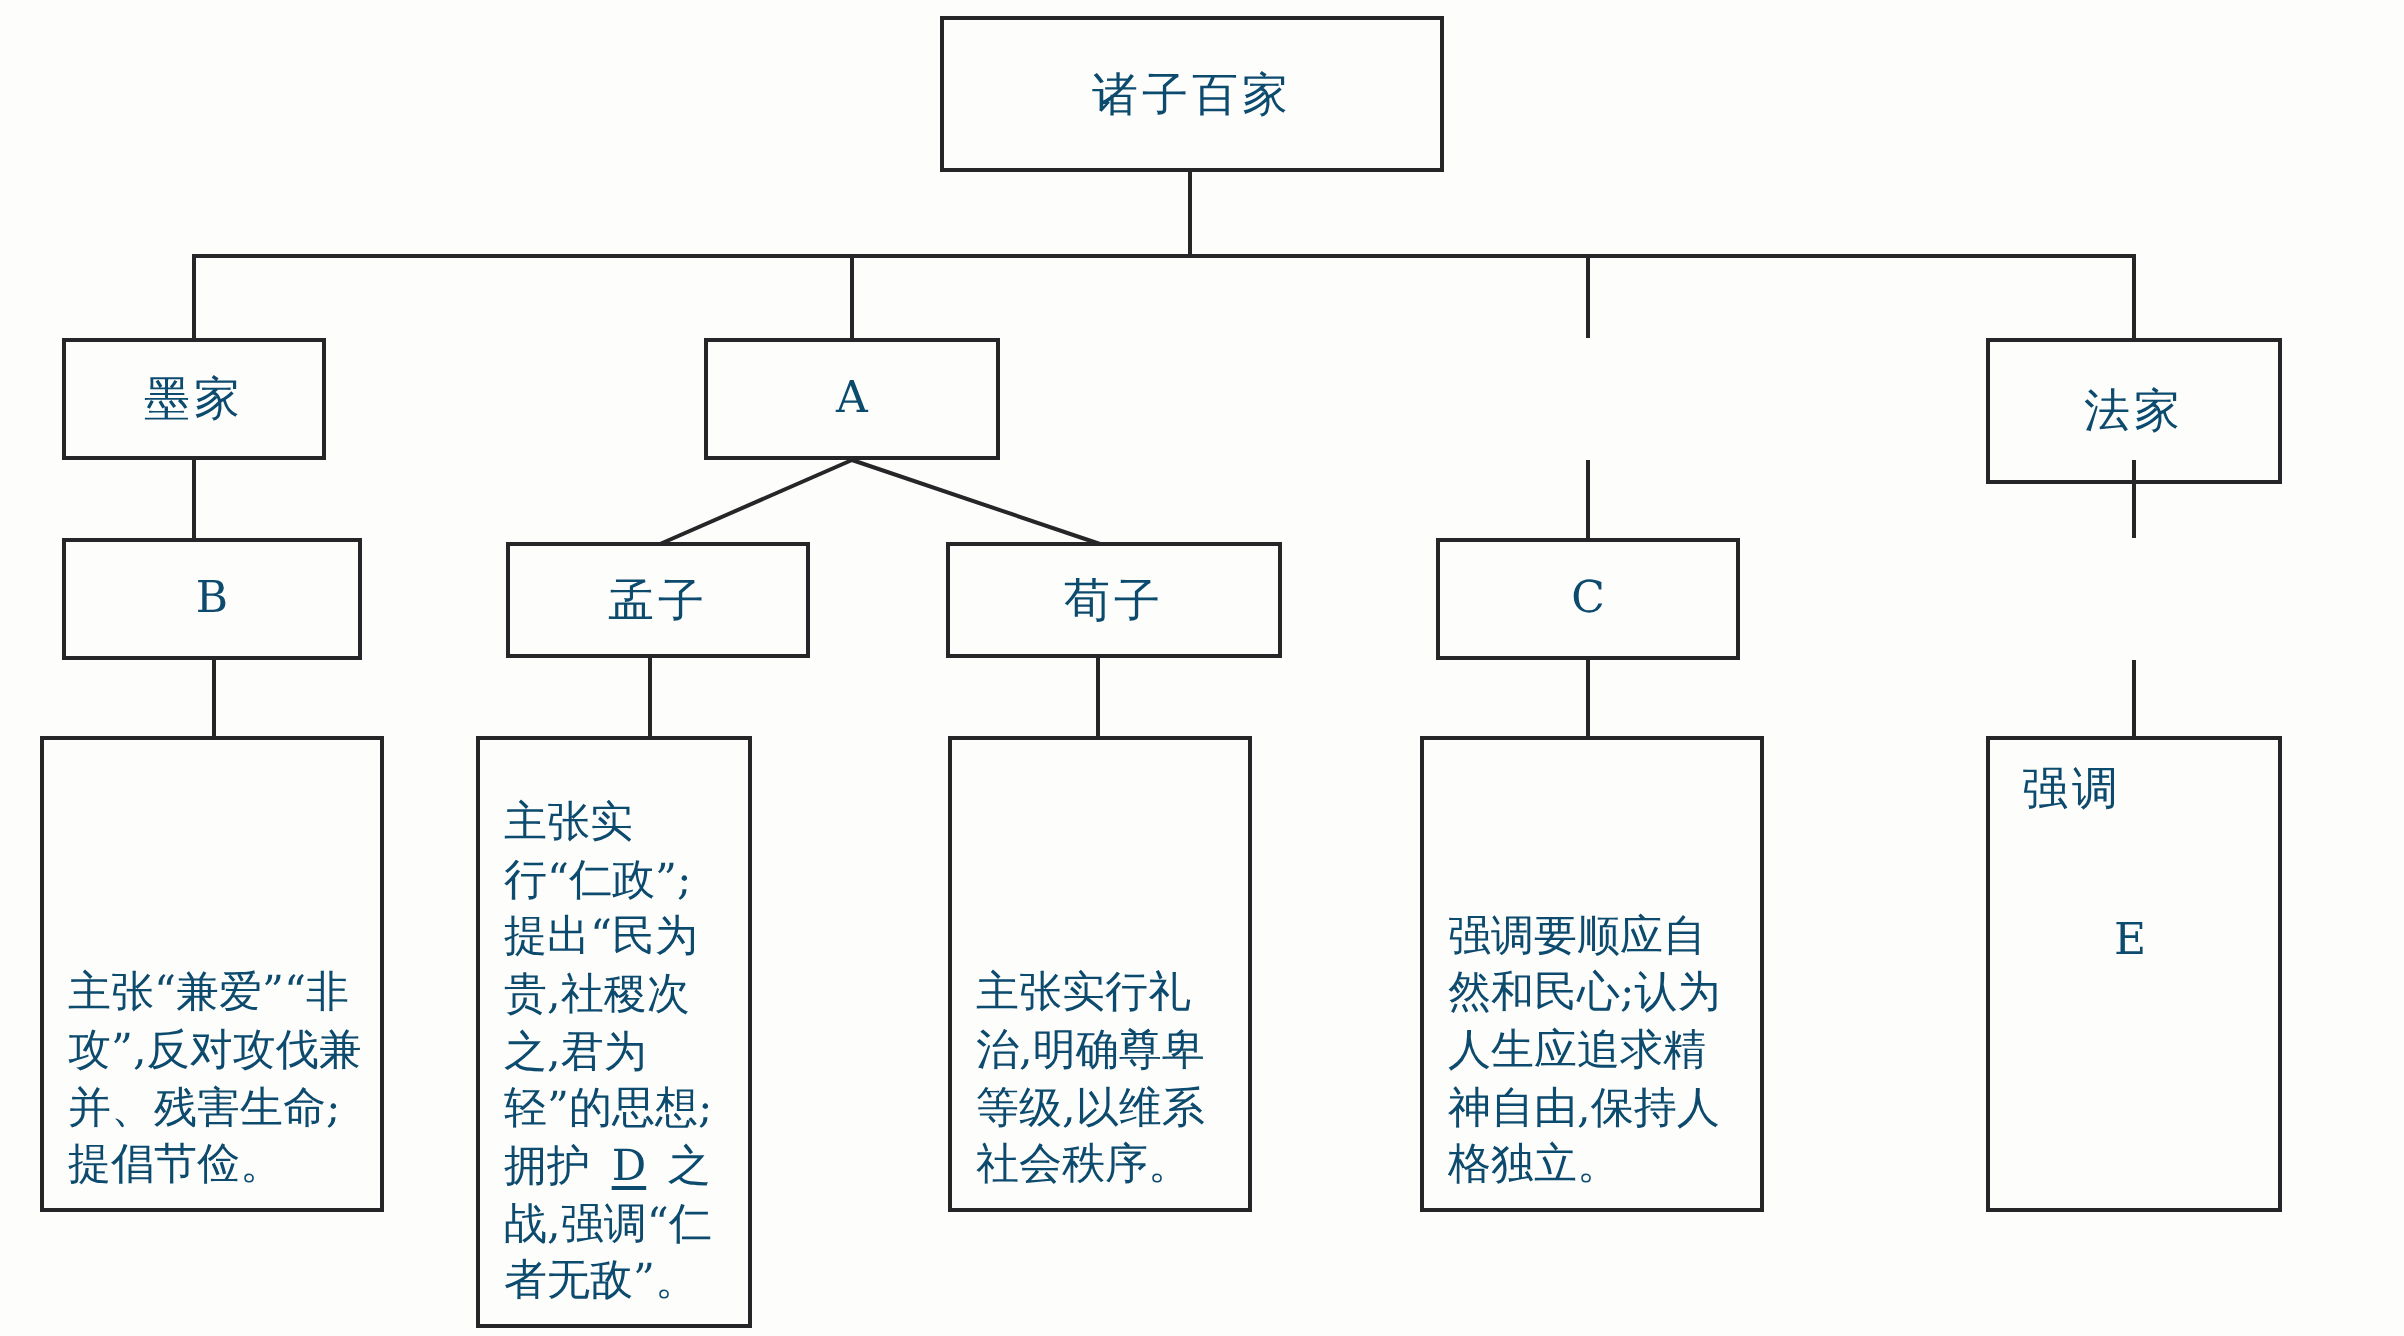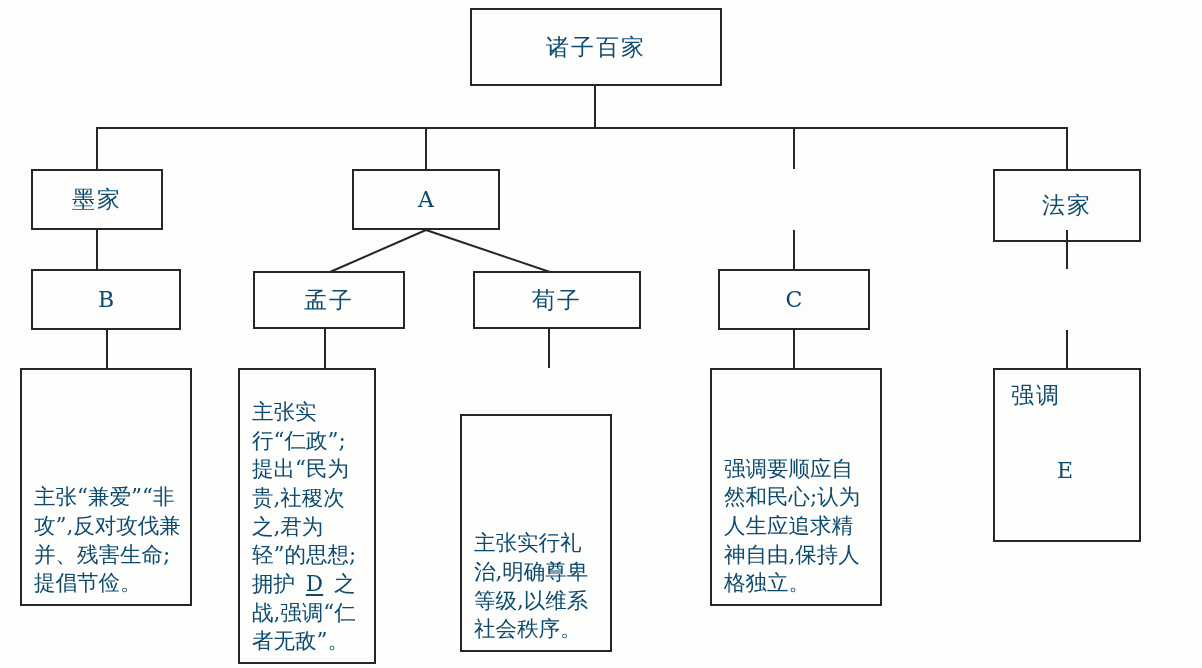--- a/index.html
+++ b/index.html
@@ -157,29 +157,29 @@
   <div class="box desc" style="left:20px; top:368px; width:172px; height:238px;">
     <span class="desc-text">主张“兼爱”“非攻”,反对攻伐兼并、残害生命;提倡节俭。</span>
   </div>
 
   <div class="box desc" style="left:238px; top:368px; width:138px; height:296px;">
     <span class="desc-text">
       <span>主张实行“仁政”;提出“民为贵,社稷次之,君为轻”的思想;拥护 </span><span class="ul">D</span><span> 之战,强调“仁者无敌”。</span>
     </span>
   </div>
 
-  <div class="box desc" style="left:460px; top:368px; width:152px; height:238px;margin-top:46px;">
+  <div class="box desc" style="left:474px; top:368px; width:152px; height:238px;">
     <span class="desc-text">主张实行礼治,明确尊卑等级,以维系社会秩序。</span>
   </div>
 
   <div class="box desc" style="left:710px; top:368px; width:172px; height:238px;">
     <span class="desc-text">强调要顺应自然和民心;认为人生应追求精神自由,保持人格独立。</span>
   </div>
 
-  <div class="box desc special" style="left:993px; top:368px; width:148px; height:174px;">
+  <div class="box desc special" style="left:993px; top:368px; width:148px; height:238px;">
     <span class="lead">强调</span>
     <span class="blank-wrap">
       <span class="blank-letter">E</span>
       <span class="blank-rule"></span>
     </span>
   </div>
 
 </div>
 
 </body></html>

